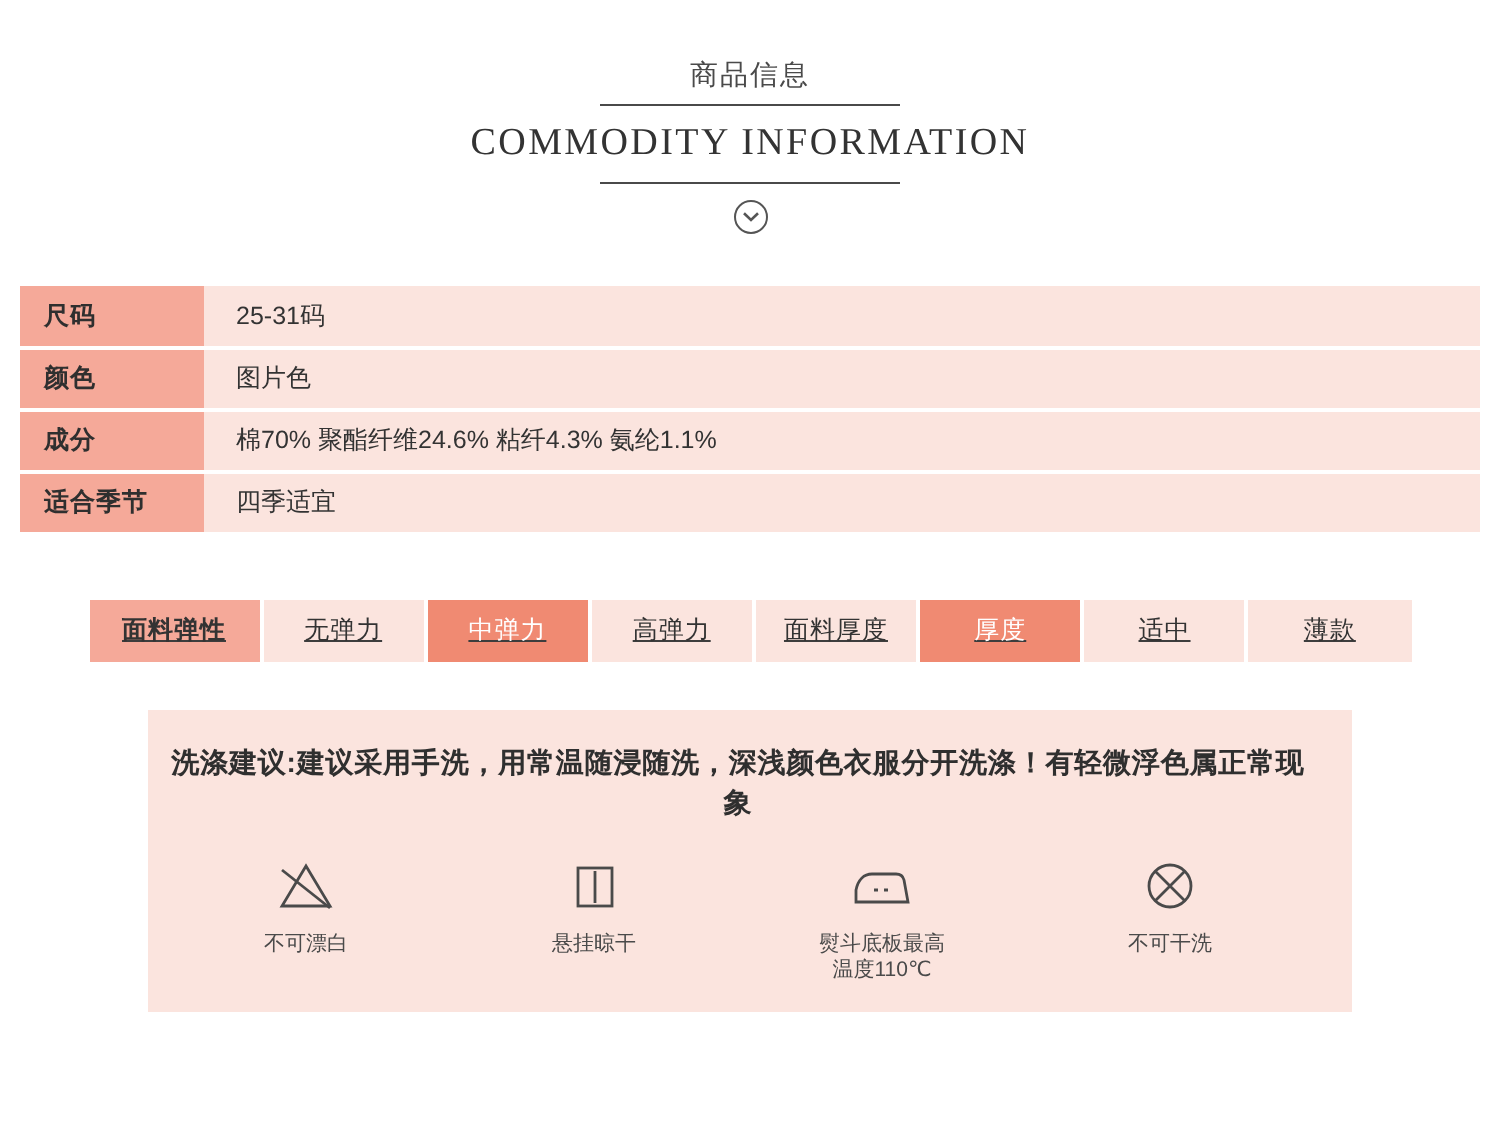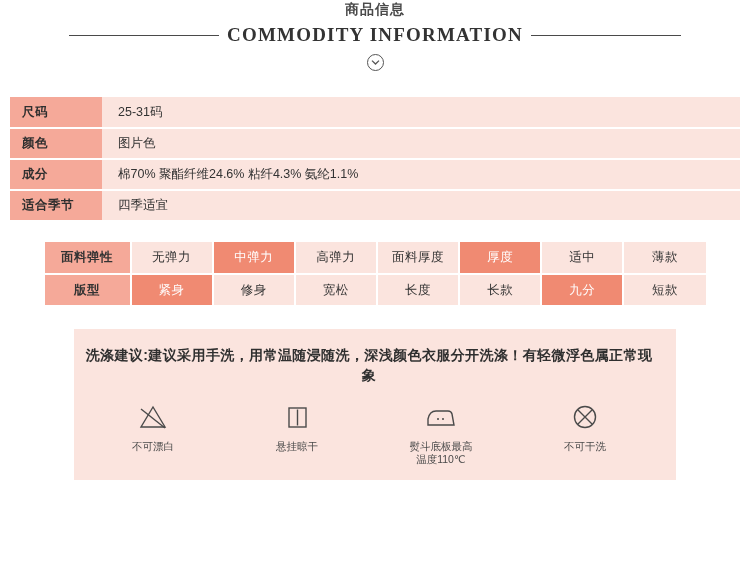--- a/index.html
+++ b/index.html
@@ -11,35 +11,36 @@
     width: 750px;
     height: 569px;
     background: #ffffff;
     font-family: "Liberation Sans", "DejaVu Sans", sans-serif;
     color: #3d3d3d;
     overflow: hidden;
   }
 
   
   .header {
-    text-align: center;
-    font-weight: bold;
+    padding-top: 28px;
+    text-align: center;
   }
   .header .cn-title {
     font-size: 14px;
     color: #4a4a4a;
     letter-spacing: 1px;
     line-height: 18px;
   }
   .header .en-row {
     display: flex;
     align-items: center;
     justify-content: center;
     margin-top: 6px;
     gap: 8px;
+    flex-direction: column;
   }
   .header .rule {
     height: 1px;
     background: #4a4a4a;
     width: 150px;
   }
   .header .en-title {
     font-family: "Liberation Serif", "DejaVu Serif", serif;
     font-size: 19px;
     letter-spacing: 1.2px;
@@ -85,23 +86,24 @@
   }
   .spec td.v {
     background: #fbe4de;
     color: #333;
     padding-left: 16px;
   }
 
   
   .attrs {
     width: 661px;
-    margin: 20px auto 0 auto;
+    margin: 32px auto 0 auto;
     border-collapse: collapse;
     table-layout: fixed;
+    text-decoration: underline;
   }
   .attrs tr { height: 32px; }
   .attrs td {
     font-size: 12.5px;
     text-align: center;
     vertical-align: middle;
     border-bottom: 2px solid #ffffff;
     border-right: 2px solid #ffffff;
     background: #fbe4de;
     color: #333;
@@ -202,30 +204,20 @@
     <tr>
       <td class="k">面料弹性</td>
       <td id="a00">无弹力</td>
       <td id="a01" class="sel">中弹力</td>
       <td id="a02">高弹力</td>
       <td id="a03">面料厚度</td>
       <td id="a04" class="sel">厚度</td>
       <td id="a05">适中</td>
       <td id="a06">薄款</td>
     </tr>
-    <tr>
-      <td class="k">版型</td>
-      <td id="a10" class="sel">紧身</td>
-      <td id="a11">修身</td>
-      <td id="a12">宽松</td>
-      <td id="a13">长度</td>
-      <td id="a14">长款</td>
-      <td id="a15" class="sel">九分</td>
-      <td id="a16">短款</td>
-    </tr>
   </tbody>
 </table>
 
 <div class="care">
   <div class="care-title">洗涤建议:建议采用手洗，用常温随浸随洗，深浅颜色衣服分开洗涤！有轻微浮色属正常现象</div>
   <div class="icons">
 
 
     <div class="icon-cell">
       <div class="icon-box">

